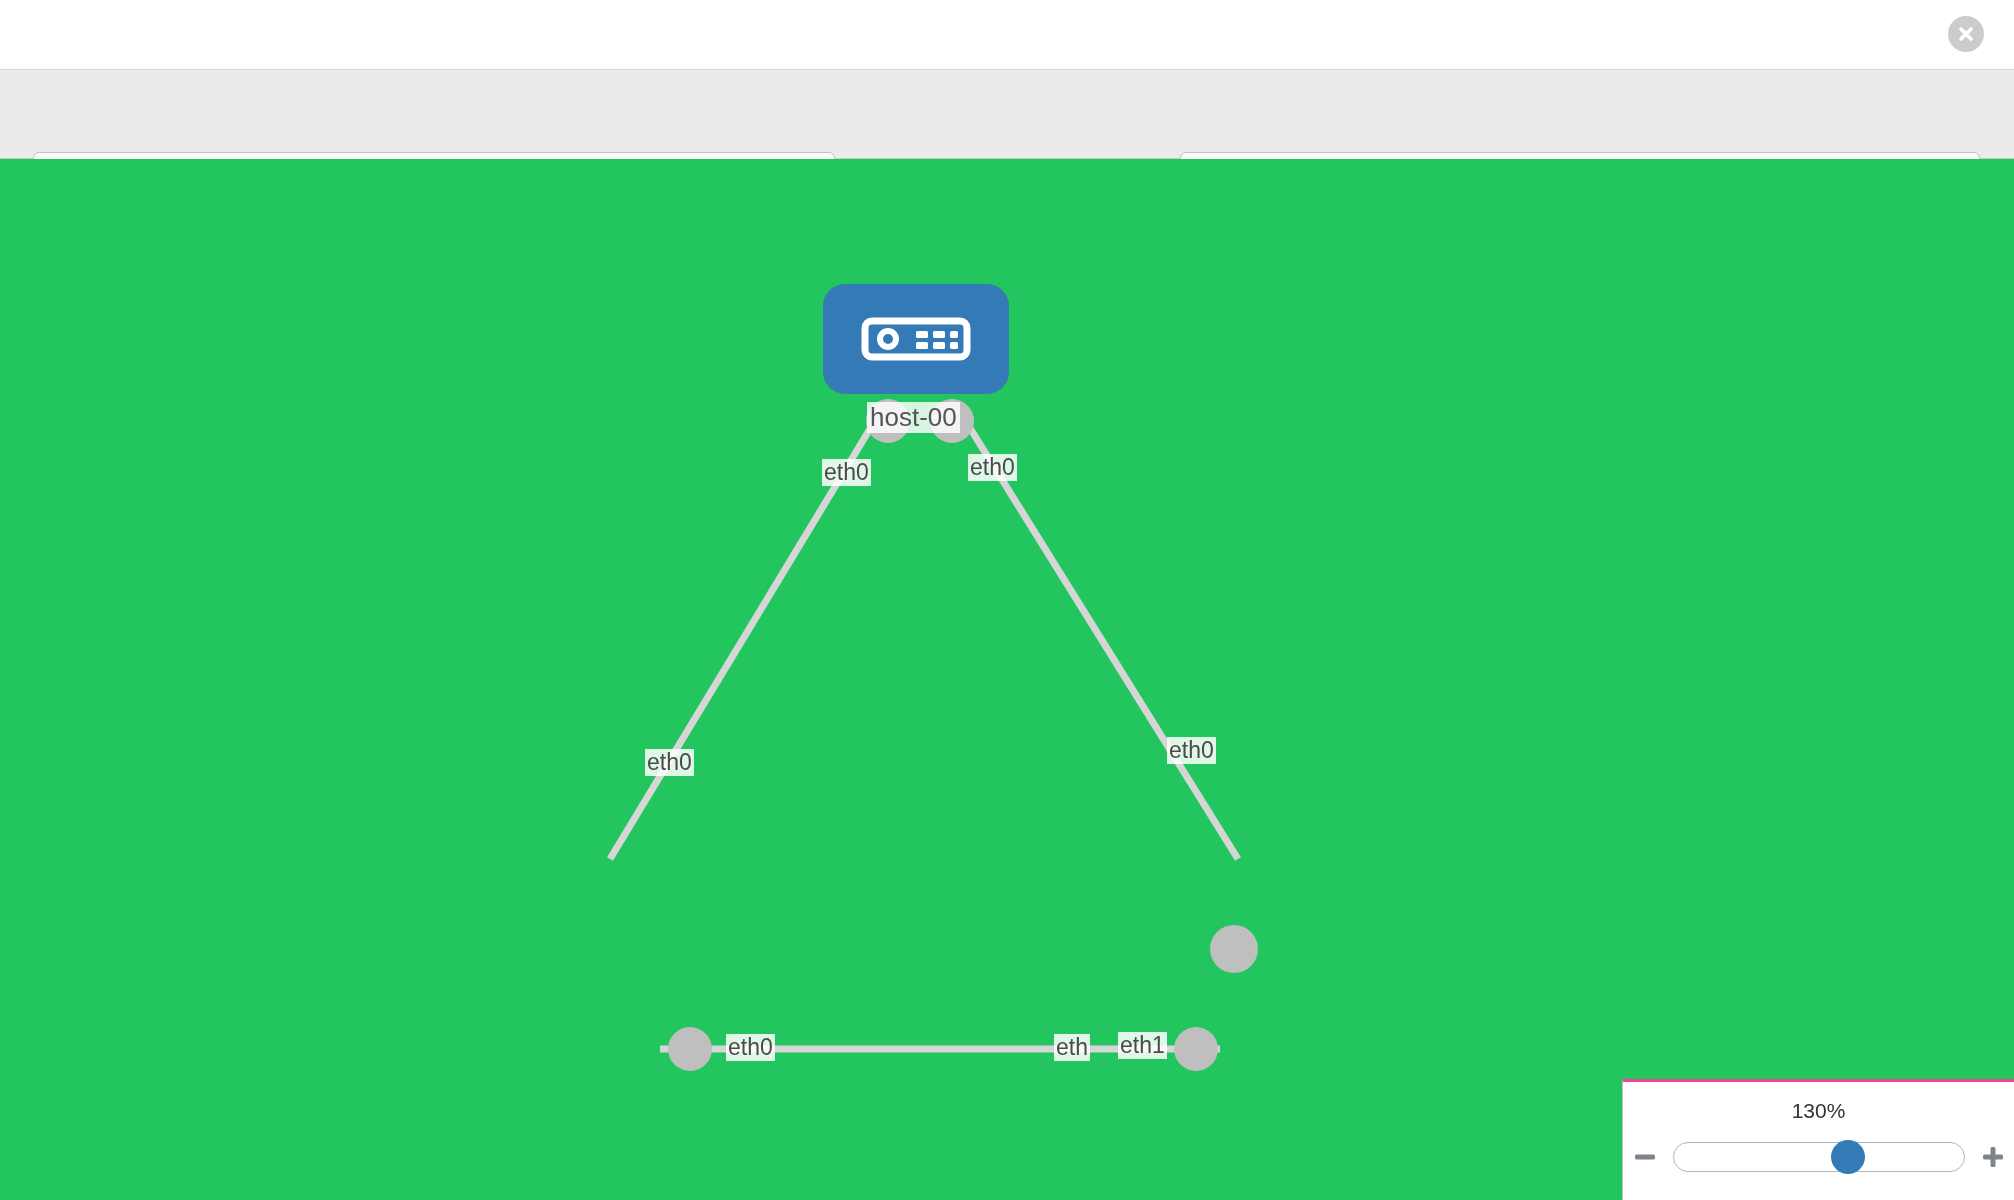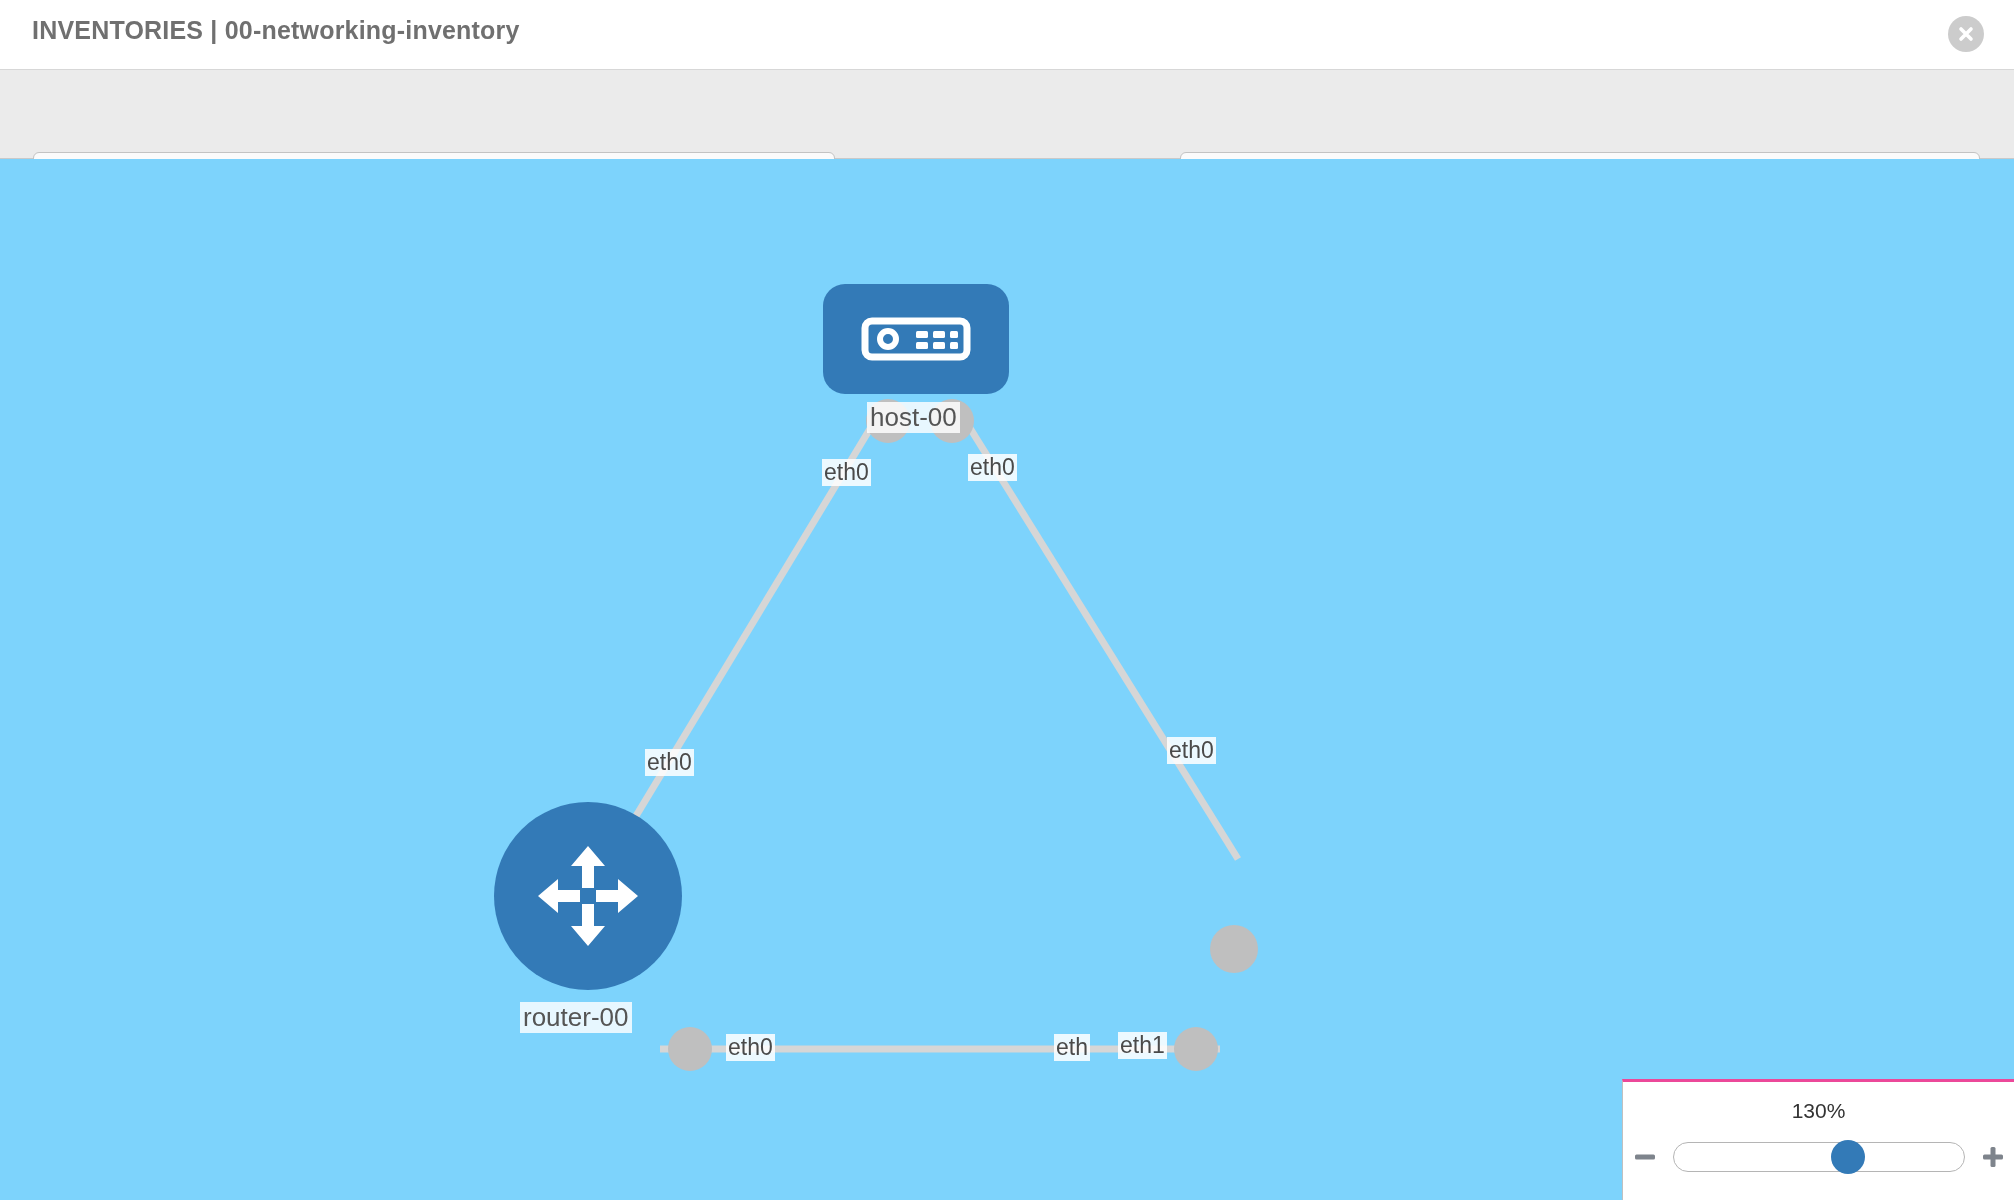--- a/index.html
+++ b/index.html
@@ -67,21 +67,21 @@
     display: flex; align-items: center; justify-content: center;
     cursor: pointer;
   }
   #wrench-tool { left: 1040px; }
   #key-tool    { left: 1110px; }
 
   
   .canvas {
     position: absolute; left: 0; top: 159px;
     width: 2014px; height: 1041px;
-    background: #7dd3fc;
+    background: #22c55e;
     overflow: hidden;
   }
   .graph-svg { position: absolute; left: 0; top: 0; }
 
   .node { position: absolute; }
   .node-shape {
     position: absolute;
     background: #337ab7;
     display: flex; align-items: center; justify-content: center;
     cursor: pointer;
@@ -135,21 +135,20 @@
     border-radius: 50%; background: #337ab7;
     cursor: grab;
   }
 </style>
 </head>
 <body>
 
 <div id="app">
 
   <div class="header">
-    <div class="header-title">INVENTORIES | 00-networking-inventory</div>
     <div class="close-btn">
       <svg width="22" height="22" viewBox="0 0 22 22" aria-hidden="true">
         <path d="M6 6 L16 16 M16 6 L6 16" stroke="#ffffff" stroke-width="3.6" stroke-linecap="round"></path>
       </svg>
     </div>
   </div>
 
   <div class="toolbar">
 
     <div class="select-box" id="actions-select">
@@ -208,37 +207,20 @@
             <rect x="89" y="20" width="8" height="7" rx="1.5"></rect>
             <rect x="55" y="31" width="12" height="7" rx="1.5"></rect>
             <rect x="72" y="31" width="12" height="7" rx="1.5"></rect>
             <rect x="89" y="31" width="8" height="7" rx="1.5"></rect>
           </g>
         </svg>
       </div>
       <div class="node-label" style="left:44px; top:118px;">host-00</div>
     </div>
 
-    <div class="node" style="left:494px; top:643px; width:188px; height:270px;">
-      <div class="node-shape" style="left:0; top:0; width:188px; height:188px; border-radius:50%;">
-        <svg width="112" height="112" viewBox="0 0 112 112" aria-hidden="true">
-          <g fill="#ffffff">
-
-            <path d="M56 6 L73 26 L62 26 L62 48 L50 48 L50 26 L39 26 Z"></path>
-
-            <path d="M56 106 L39 86 L50 86 L50 64 L62 64 L62 86 L73 86 Z"></path>
-
-            <path d="M6 56 L26 39 L26 50 L48 50 L48 62 L26 62 L26 73 Z"></path>
-
-            <path d="M106 56 L86 73 L86 62 L64 62 L64 50 L86 50 L86 39 Z"></path>
-          </g>
-        </svg>
-      </div>
-      <div class="node-label" style="left:26px; top:200px;">router-00</div>
-    </div>
 
 
     <div class="edge-label" style="left:822px; top:300px;">eth0</div>
     <div class="edge-label" style="left:968px; top:295px;">eth0</div>
     <div class="edge-label" style="left:645px; top:590px;">eth0</div>
     <div class="edge-label" style="left:1167px; top:578px;">eth0</div>
     <div class="edge-label" style="left:726px; top:875px;">eth0</div>
     <div class="edge-label" style="left:1054px; top:875px; background:rgba(255,255,255,.85);">eth</div>
     <div class="edge-label" style="left:1118px; top:873px;">eth1</div>
   </div>

